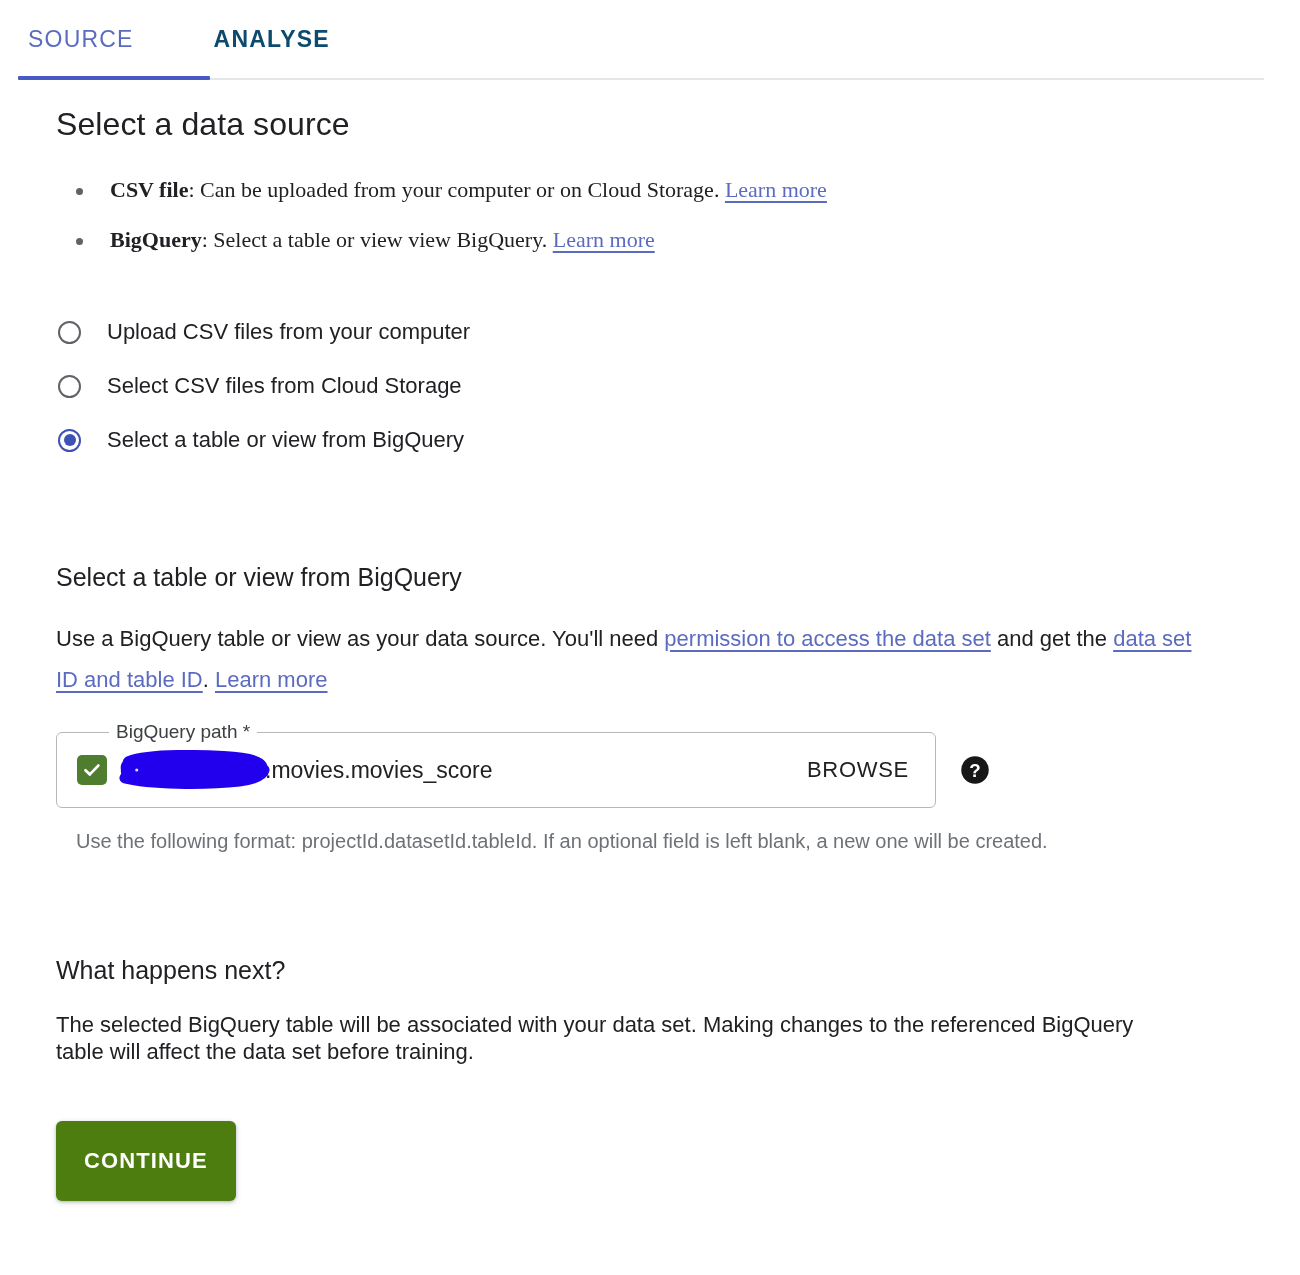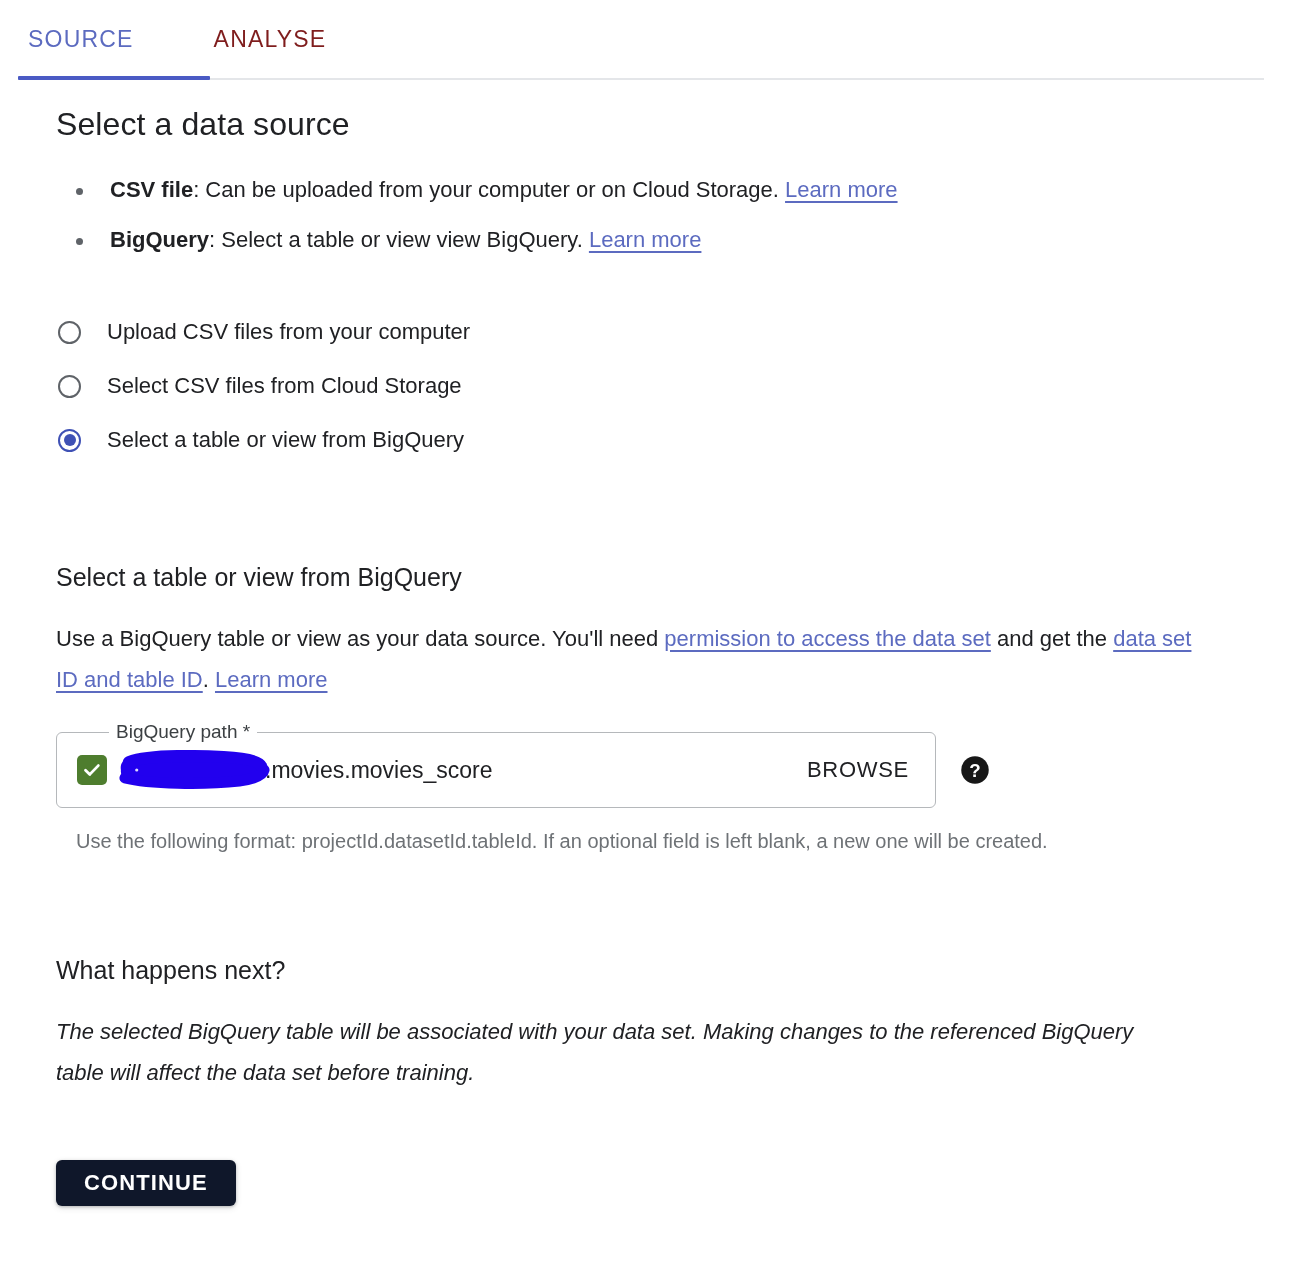--- a/index.html
+++ b/index.html
@@ -44,22 +44,23 @@
     cursor: pointer;
     user-select: none;
     background: none;
     border: none;
     font-family: "Liberation Sans", sans-serif;
   }
   .tab-source {
     color: #5c6bc0;
   }
   .tab-analyse {
-    color: #7f1d1d;
+    color: #0c4a6e;
     margin-left: 24px;
+    font-weight: bold;
   }
   .tab-indicator {
     position: absolute;
     left: 18px;
     bottom: 0;
     width: 192px;
     height: 4px;
     background: #4a5ac4;
     z-index: 2;
     border-radius: 1px;
@@ -75,20 +76,21 @@
     font-weight: 400;
     color: #202124;
     margin: 26px 0 22px 0;
     letter-spacing: 0.1px;
   }
 
   ul.source-bullets {
     list-style: none;
     margin: 0;
     padding: 0;
+    font-family: Liberation Serif, serif;
   }
   ul.source-bullets li {
     position: relative;
     padding-left: 54px;
     font-size: 22px;
     line-height: 50px;
     color: #202124;
   }
   ul.source-bullets li::before {
     content: "";
@@ -256,39 +258,38 @@
 
   
   h2.next-title {
     font-size: 25px;
     font-weight: 500;
     color: #202124;
     margin: 98px 0 0 0;
   }
   p.next-desc {
     font-size: 22px;
-    line-height: 41px;
-    color: #202124;
-    margin: 26px 0 11px 0;
+    line-height: 27px;
+    color: #202124;
+    margin: 26px 0 0 0;
     max-width: 1090px;
-    font-style: italic;
   }
 
   
   .continue-btn {
     margin-top: 56px;
-    background: #0f172a;
+    background: #4d7c0f;
     color: #ffffff;
     border: none;
     border-radius: 6px;
     font-size: 22px;
     font-weight: 700;
     letter-spacing: 1.1px;
     padding: 0 28px;
-    height: 46px;
+    height: 80px;
     cursor: pointer;
     font-family: "Liberation Sans", sans-serif;
     box-shadow: 0 1px 3px rgba(60,64,67,0.30), 0 2px 6px rgba(60,64,67,0.15);
   }
 </style>
 </head>
 <body>
 
 <div class="tabbar">
   <button class="tab tab-source">SOURCE</button>

